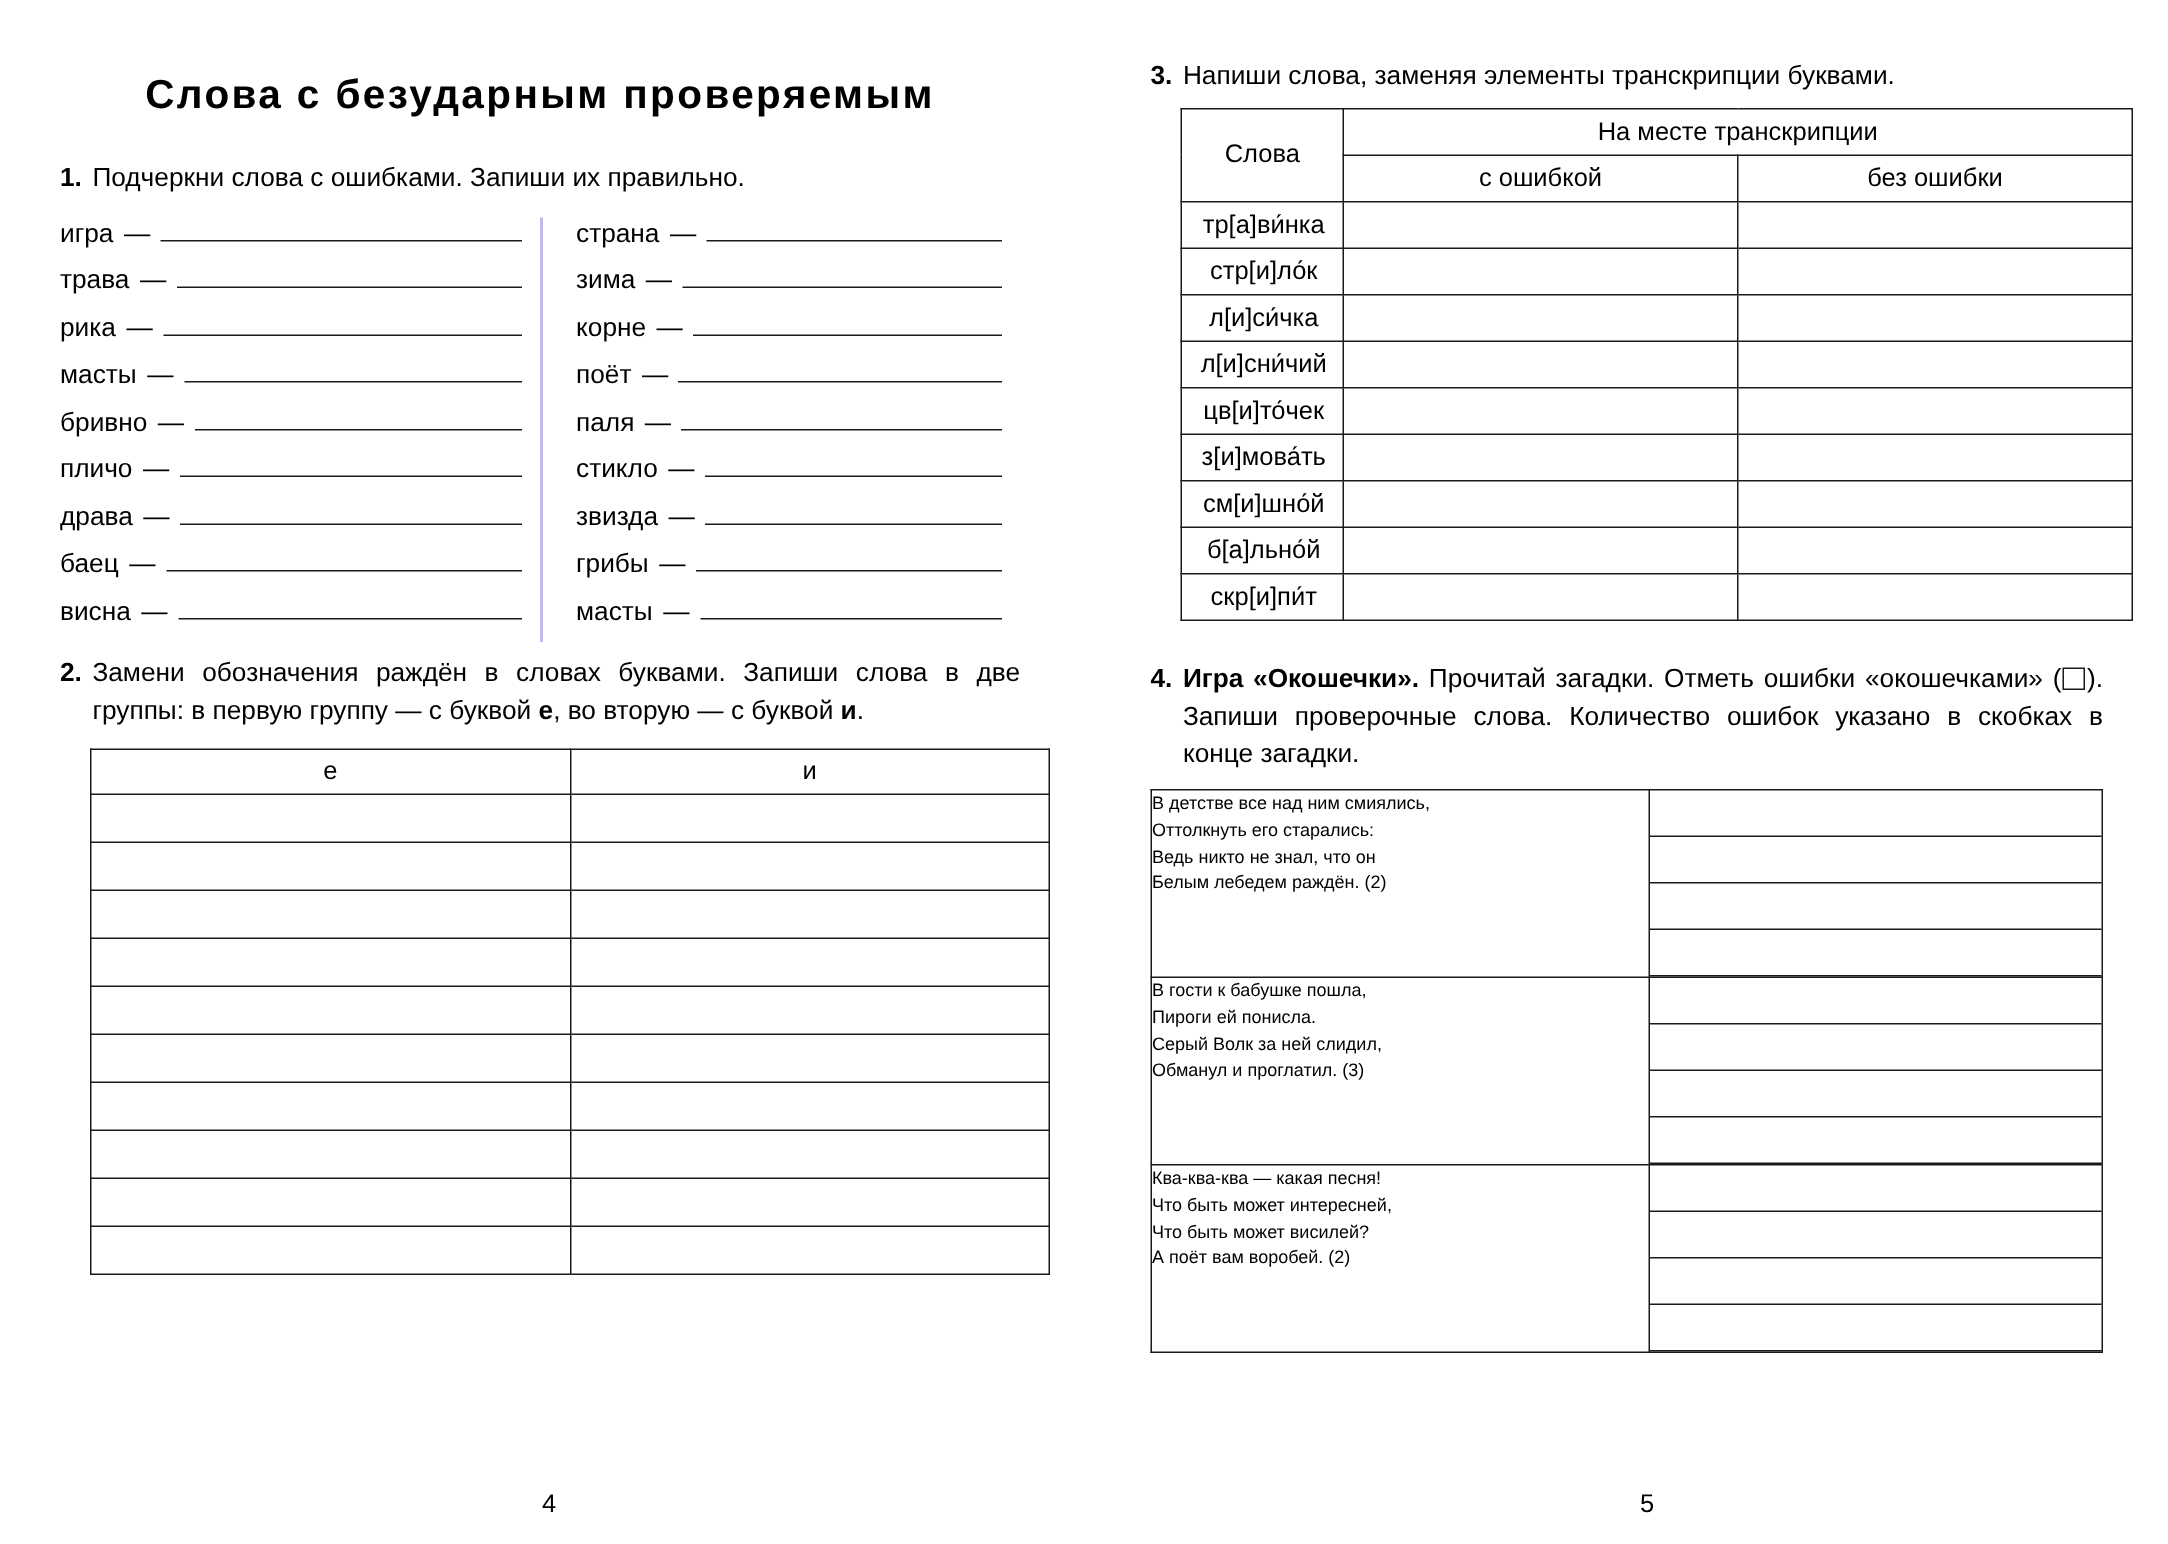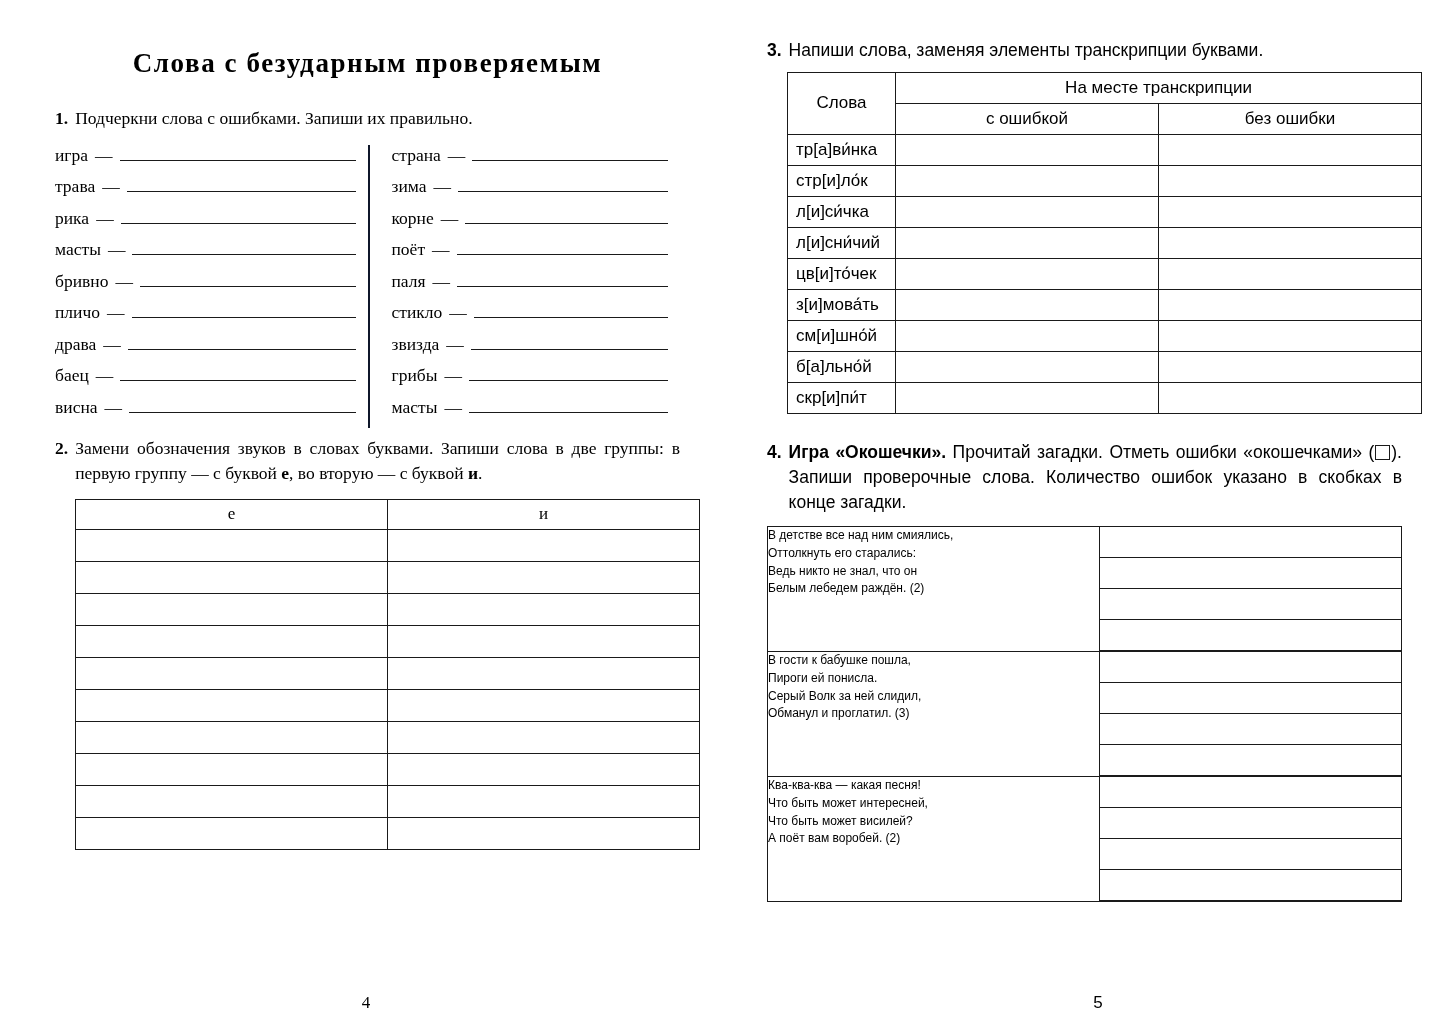--- a/index.html
+++ b/index.html
@@ -17,21 +17,21 @@
     position: relative;
     width: 1445px; height: 1029px;
     display: flex;
   }
   .page {
     position: relative;
     width: 722px;
     height: 1029px;
     padding: 0;
   }
-  .page-left  { padding: 38px 42px 0 55px; font-family: Liberation Serif, serif; }
+  .page-left  { padding: 38px 42px 0 40px; }
   .page-right { padding: 38px 42px 0 45px; }
 
   
   .booktitle {
     text-align: center;
     font-weight: bold;
     font-size: 27px;
     letter-spacing: 1.6px;
     line-height: 1.33;
     margin: 8px 12px 24px 12px;
@@ -60,21 +60,21 @@
     margin-top: 14px;
     margin-bottom: 8px;
     position: relative;
   }
   .wordcol {
     width: 50%;
     padding-right: 12px;
   }
   .wordcol.right {
     padding-left: 22px;
-    border-left: 2px solid #0f172a;
+    border-left: 2px solid #c4b5fd;
   }
   .wordrow {
     display: flex;
     align-items: baseline;
     font-size: 17.5px;
     height: 31.5px;
   }
   .wordrow .w { white-space: nowrap; }
   .wordrow .dash { margin: 0 7px; white-space: nowrap; }
   .wordrow .blank {
@@ -109,21 +109,21 @@
   }
   table.ei { margin-top: 13px; }
   table.ei th { height: 30px; }
   table.ei td { height: 32px; }
 
   
   table.tr-table { margin-top: 9px; }
   table.tr-table th { padding: 5px 4px; }
   table.tr-table th.words-col { width: 108px; }
   table.tr-table td.word-cell {
-    text-align: left;
+    text-align: center;
     padding: 3px 6px 3px 8px;
     font-size: 17px;
     white-space: nowrap;
     height: 31px;
   }
   table.tr-table td.blank-cell { height: 31px; }
 
   
   table.riddles {
     border-collapse: collapse;
@@ -283,21 +283,21 @@
               <span class="blank"></span>
             </div>
           </div>
       </div>
     </div>
 
     <div class="ex">
       <div class="ex-head">
         <span class="ex-num">2.</span>
         <span class="ex-text">
-          <span>Замени обозначения звуков в словах буквами. Запиши слова в две группы: в первую группу — с буквой </span><b>е</b><span>, во вторую — с буквой </span><b>и</b><span>.</span>
+          <span>Замени обозначения раждён в словах буквами. Запиши слова в две группы: в первую группу — с буквой </span><b>е</b><span>, во вторую — с буквой </span><b>и</b><span>.</span>
         </span>
       </div>
 
 
       <table class="grid ei">
         <thead>
           <tr>
             <th>е</th>
             <th>и</th>
           </tr>

